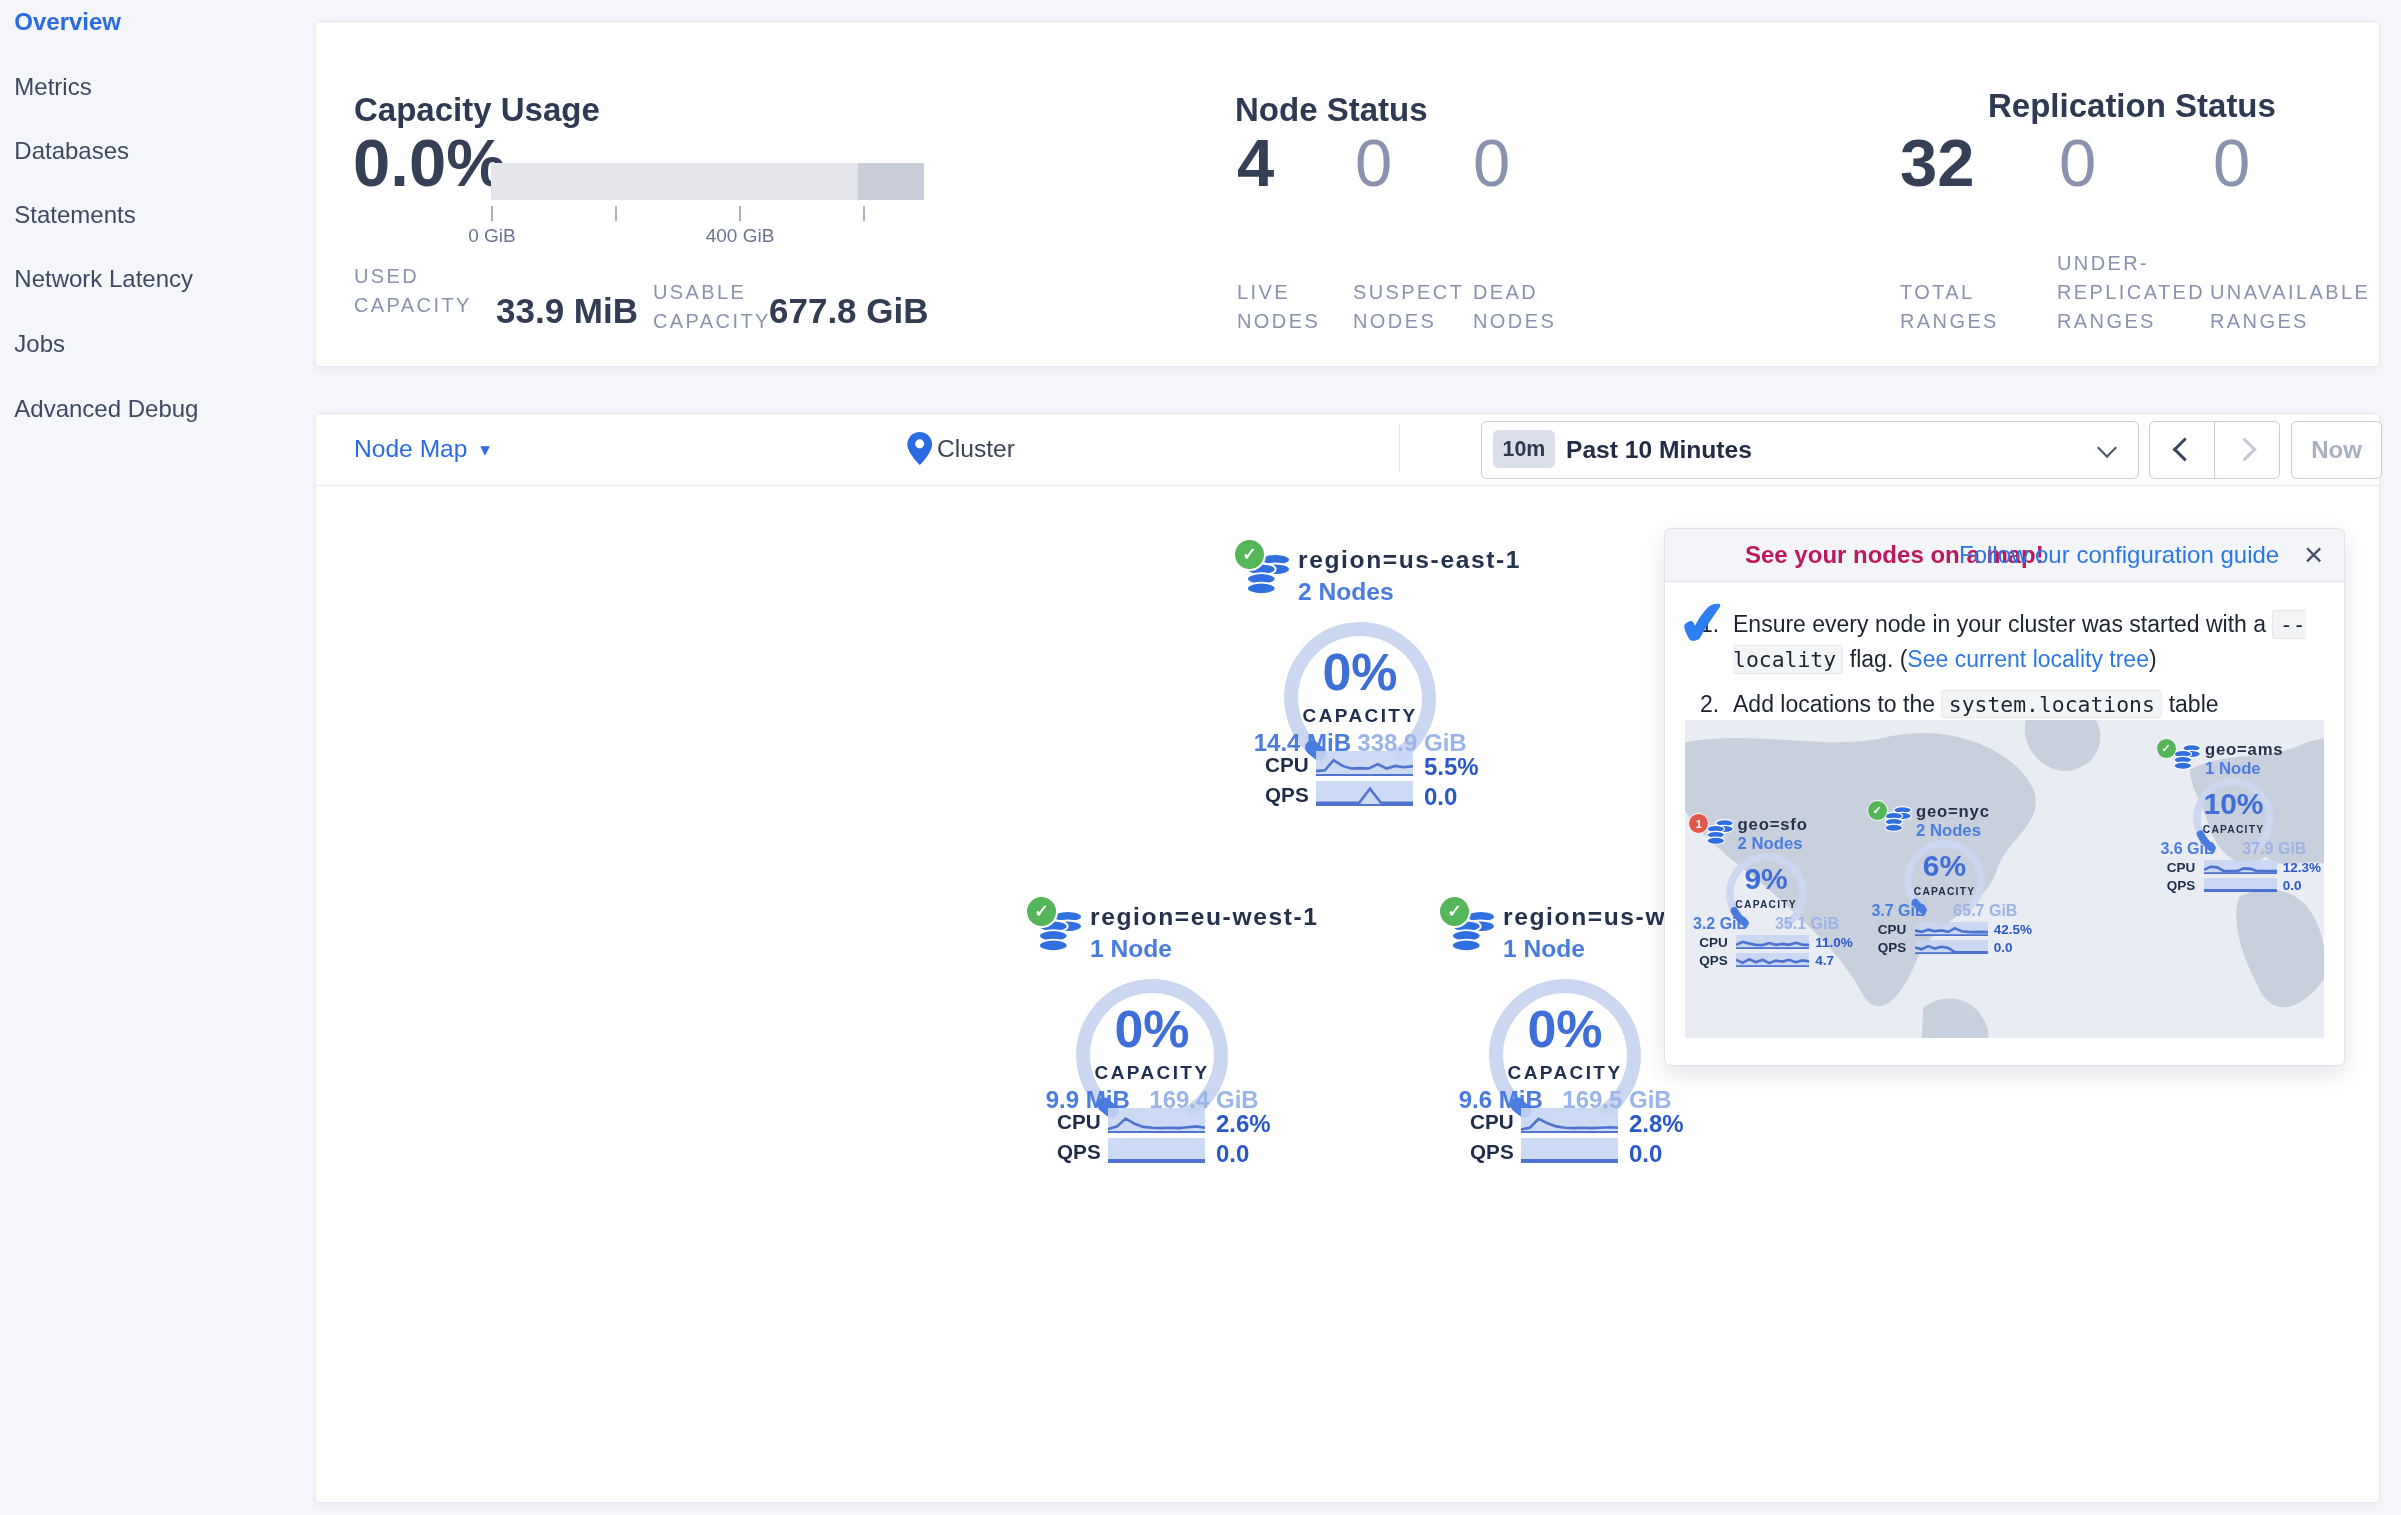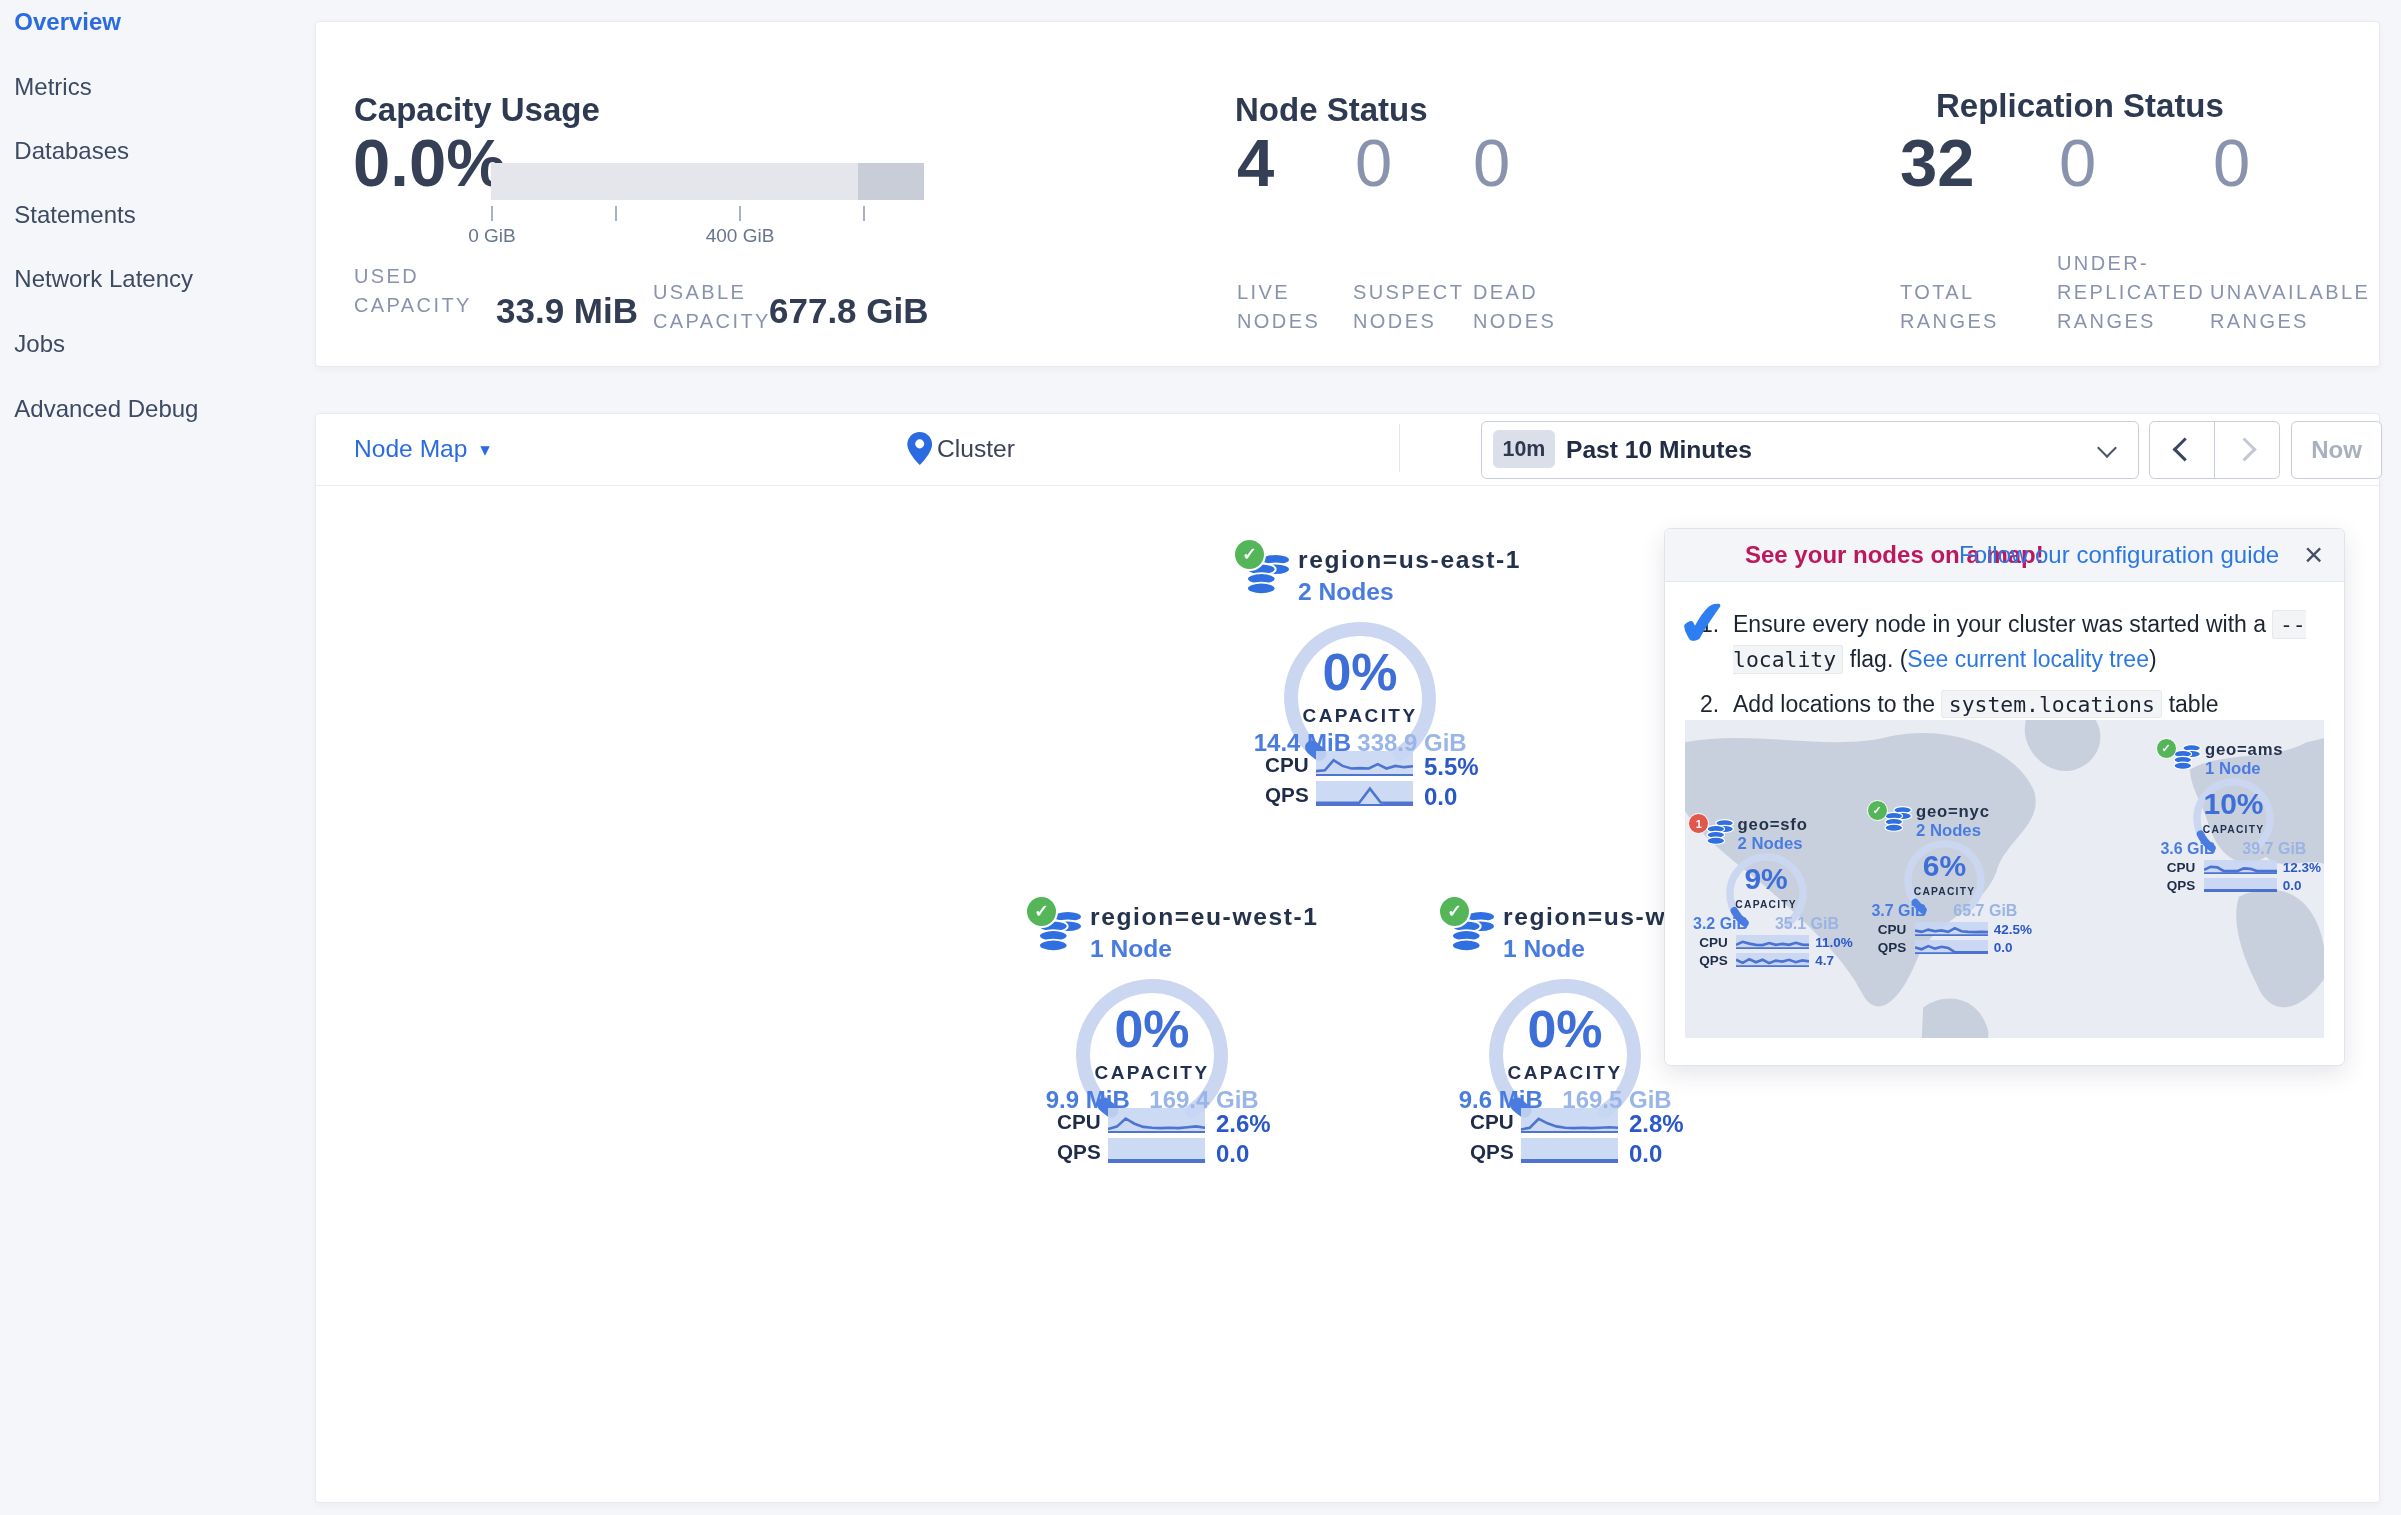--- a/index.html
+++ b/index.html
@@ -159,21 +159,21 @@
     <div class="big-num" style="left:921px;top:102px;">4</div>
     <div class="big-num dim" style="left:1039px;top:102px;">0</div>
     <div class="big-num dim" style="left:1157px;top:102px;">0</div>
     <div class="stat-label" style="left:921px;top:256px;">LIVE
 NODES</div>
     <div class="stat-label" style="left:1037px;top:256px;">SUSPECT
 NODES</div>
     <div class="stat-label" style="left:1157px;top:256px;">DEAD
 NODES</div>
 
-    <h2 class="sec-title" style="left:1620px;top:41px;margin-top:24px;">Replication Status</h2>
+    <h2 class="sec-title" style="left:1672px;top:41px;margin-top:24px;">Replication Status</h2>
     <div class="big-num" style="left:1584px;top:102px;">32</div>
     <div class="big-num dim" style="left:1743px;top:102px;">0</div>
     <div class="big-num dim" style="left:1897px;top:102px;">0</div>
     <div class="stat-label" style="left:1584px;top:256px;">TOTAL
 RANGES</div>
     <div class="stat-label" style="left:1741px;top:227px;">UNDER-
 REPLICATED
 RANGES</div>
     <div class="stat-label" style="left:1894px;top:256px;">UNAVAILABLE
 RANGES</div>
@@ -441,21 +441,21 @@
           </g>
         </svg>
         <div class="mini-title">geo=ams</div>
         <div class="mini-link">1 Node</div>
         <svg class="mini-gauge" viewBox="0 0 100 100">
             <circle cx="50" cy="50" r="42" class="g-track" stroke-dasharray="211.11502632123413 52.77875658030851" transform="rotate(126 50 50)"></circle>
             <circle cx="50" cy="50" r="42" class="g-fill" stroke-dasharray="21.111502632123415 242.78228026941923" transform="rotate(126 50 50)"></circle>
           </svg>
         <div class="mini-pct">10%</div>
         <div class="mini-cap">CAPACITY</div>
-        <div class="mini-vals"><span class="v-used">3.6 GiB</span><span class="v-total">39.7 GiB</span></div>
+        <div class="mini-vals"><span class="v-used">3.6 GiB</span><span class="v-total">37.9 GiB</span></div>
         <div class="mini-row mini-cpu">
           <span class="m-label">CPU</span>
           <svg class="m-spark" viewBox="0 0 100 30" preserveAspectRatio="none">
               <line x1="0" y1="28.6" x2="100" y2="28.6" class="spark-base"></line>
               <polyline points="0.0,20.7 9.1,14.2 18.2,15.5 27.3,23.3 36.4,23.3 45.5,23.3 54.5,17.6 63.6,18.6 72.7,23.3 81.8,23.3 90.9,23.3 100.0,23.3" class="spark-line"></polyline>
             </svg>
           <span class="m-val">12.3%</span>
         </div>
         <div class="mini-row mini-qps">
           <span class="m-label">QPS</span>

